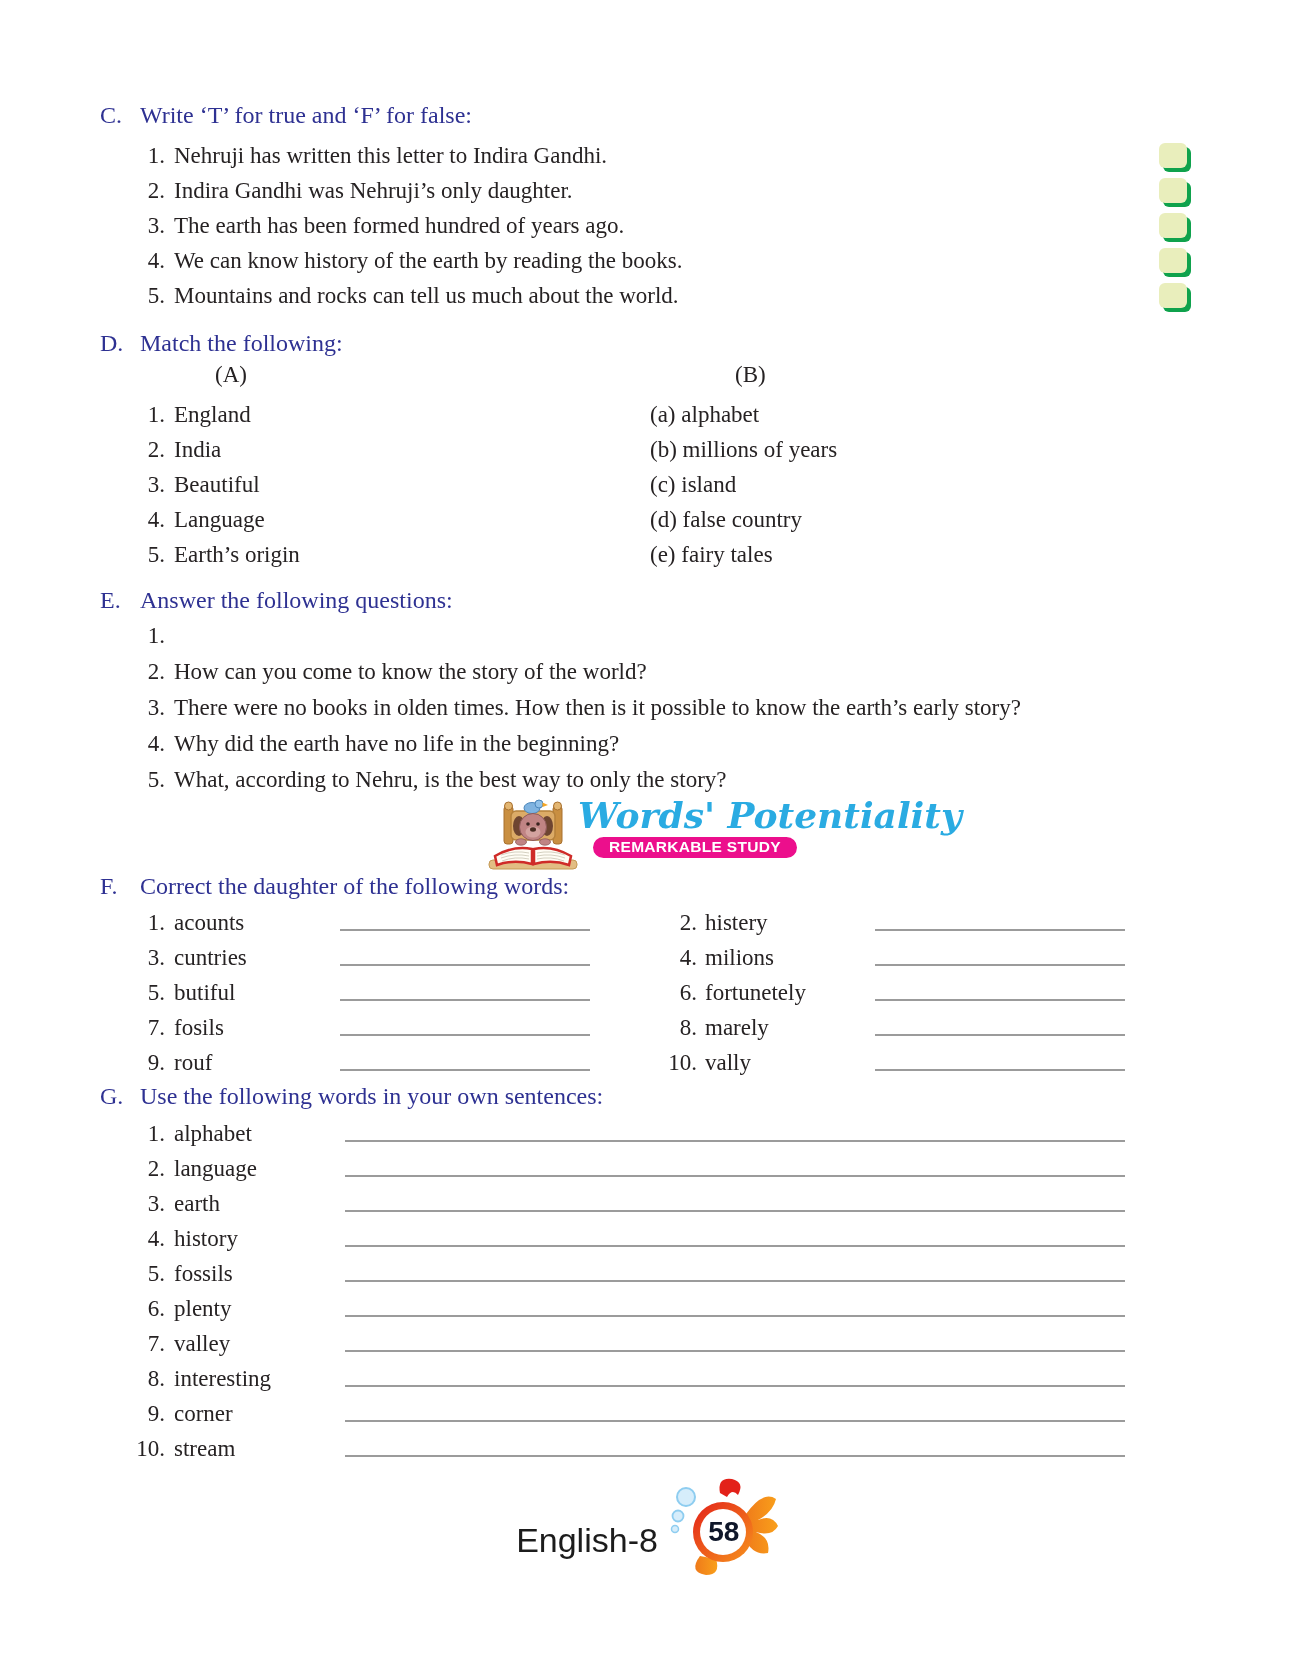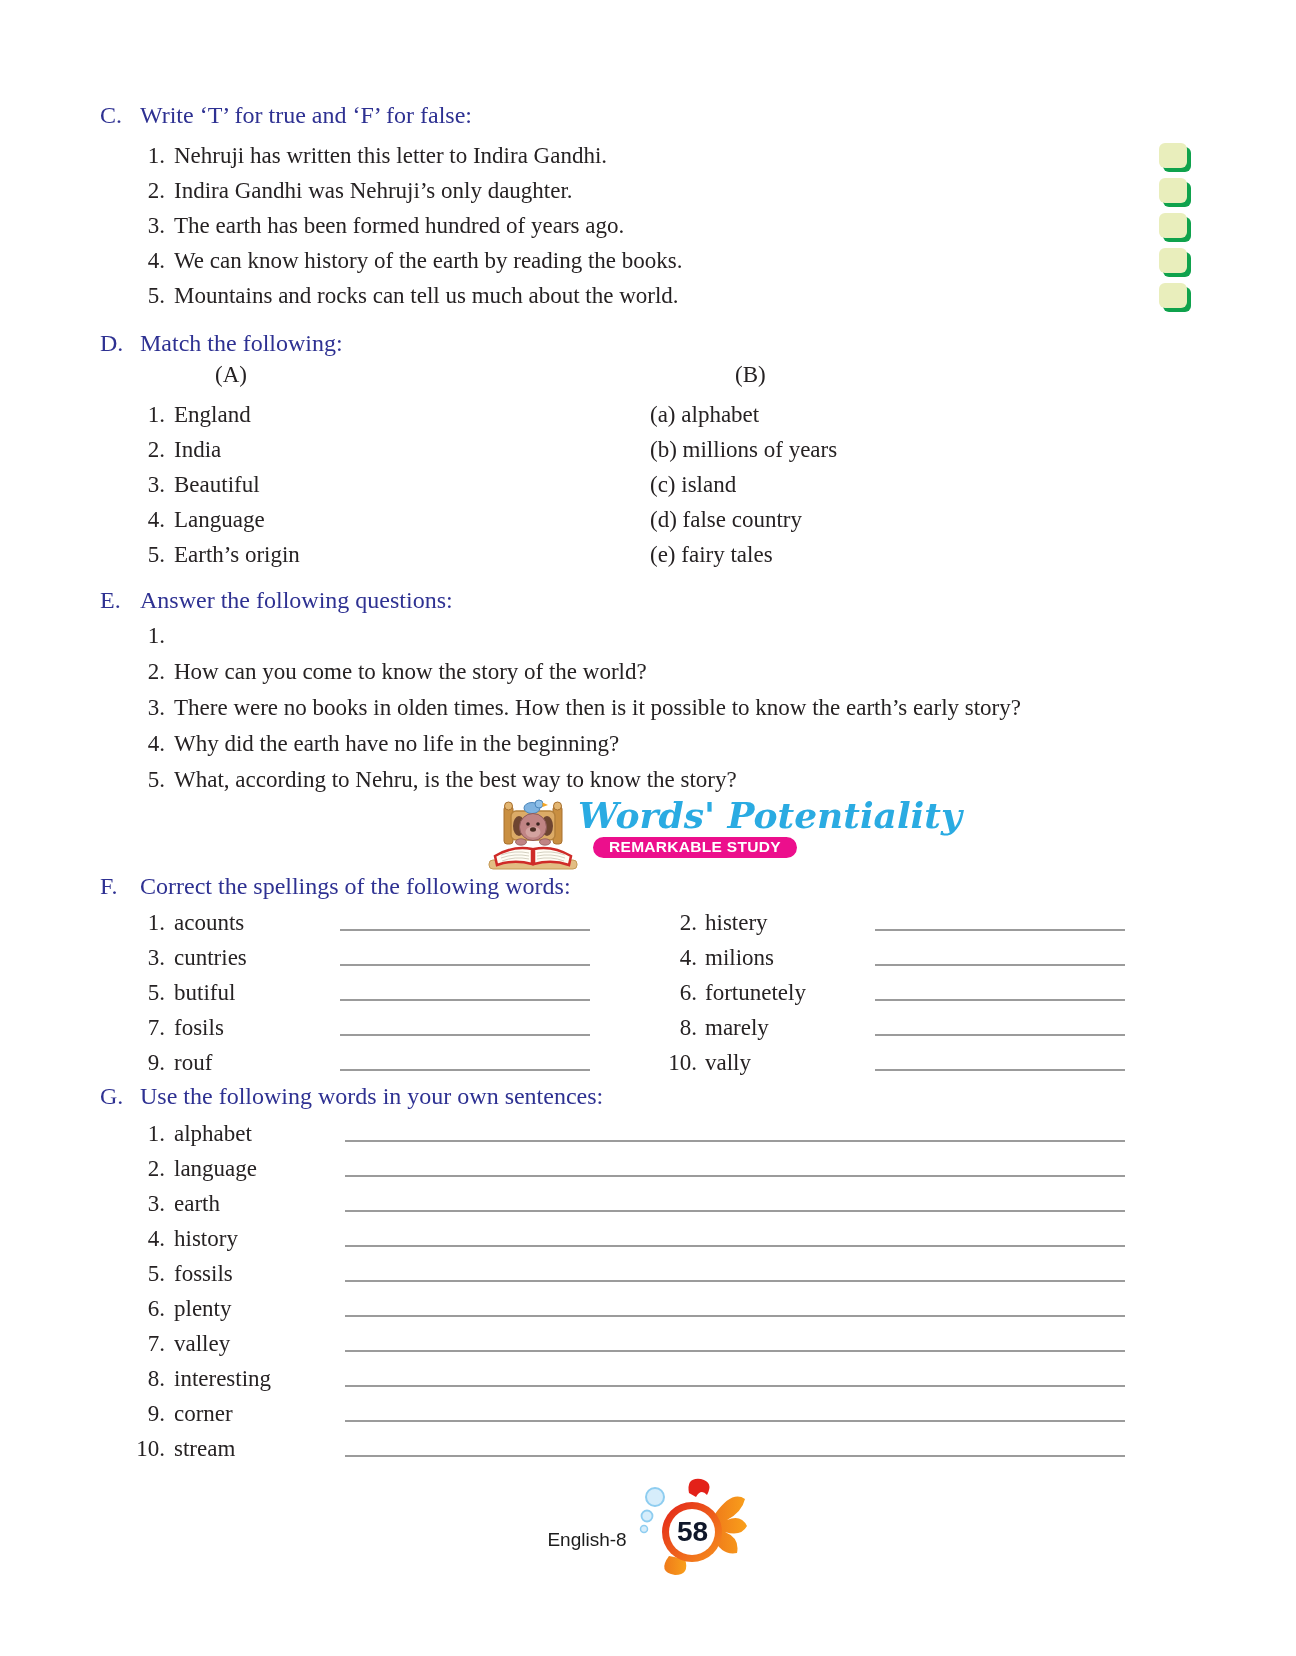--- a/index.html
+++ b/index.html
@@ -61,21 +61,21 @@
   .f-row .r-txt { padding-left:8px; white-space:nowrap; }
   .blank { display:block; height:24px; border-bottom:2px solid var(--blank_line,#9b9b9b); align-self:start; }
 
   
   .sec-g { margin-top:1px; }
   .g-items { margin-top:5px; }
   .g-row { grid-template-columns:65px 180px 780px; }
 
   
   .footer { margin-top:8px; display:flex; align-items:center; justify-content:center; }
-  .book-name { font-family:"Liberation Sans",sans-serif; font-size:19px; color:#1c1c1c; margin-right:10px; margin-top:28px; }
+  .book-name { font-family:"Liberation Sans",sans-serif; font-size:34px; color:#1c1c1c; margin-right:10px; margin-top:28px; }
   .fish { position:relative; width:112px; height:104px; }
   .page-num { position:absolute; left:1px; top:42px; width:110px; text-align:center;
     font-family:"Liberation Sans",sans-serif; font-weight:bold; font-size:28px; color:#0f172a; }
 </style>
 </head>
 <body>
 
 <div class="page">
   <main class="content">
 
@@ -183,21 +183,21 @@
             <span class="txt">There were no books in olden times. How then is it possible to know the earth’s early story?</span>
           </div>
 
           <div class="row e-row">
             <span class="num">4.</span>
             <span class="txt">Why did the earth have no life in the beginning?</span>
           </div>
 
           <div class="row e-row">
             <span class="num">5.</span>
-            <span class="txt">What, according to Nehru, is the best way to know the story?</span>
+            <span class="txt">What, according to Nehru, is the best way to only the story?</span>
           </div>
         </div>
     </section>
 
     <div class="badge">
       <span class="badge-illu">
         <svg width="92" height="78" viewBox="0 0 92 78" aria-hidden="true">
           <rect x="17" y="8" width="9" height="38" rx="3" fill="#c98f41" stroke="#a8702f"></rect>
           <rect x="66" y="8" width="9" height="38" rx="3" fill="#c98f41" stroke="#a8702f"></rect>
           <circle cx="21.5" cy="8" r="4" fill="#e3b672" stroke="#a8702f"></circle>
@@ -221,21 +221,21 @@
           <path d="M14 57 Q28 52 42 55 M14 60 Q28 55 42 58 M15 63 Q28 58 42 61 M78 57 Q64 52 50 55 M78 60 Q64 55 50 58 M77 63 Q64 58 50 61" stroke="#c9c4b2" stroke-width="0.8" fill="none"></path>
         </svg>
       </span>
       <span class="badge-title">Words' Potentiality</span>
       <span class="badge-pill">REMARKABLE STUDY</span>
     </div>
 
     <section class="sec-f">
       <header class="sec-head">
         <span class="sec-label">F.</span>
-        <span class="sec-title">Correct the spellings of the following words:</span>
+        <span class="sec-title">Correct the daughter of the following words:</span>
       </header>
       <div class="f-rows">
 
           <div class="row f-row">
             <span class="num">1.</span>
             <span class="txt">acounts</span>
             <span class="blank"></span>
             <span class="r-num">2.</span>
             <span class="r-txt">histery</span>
             <span class="blank"></span>

